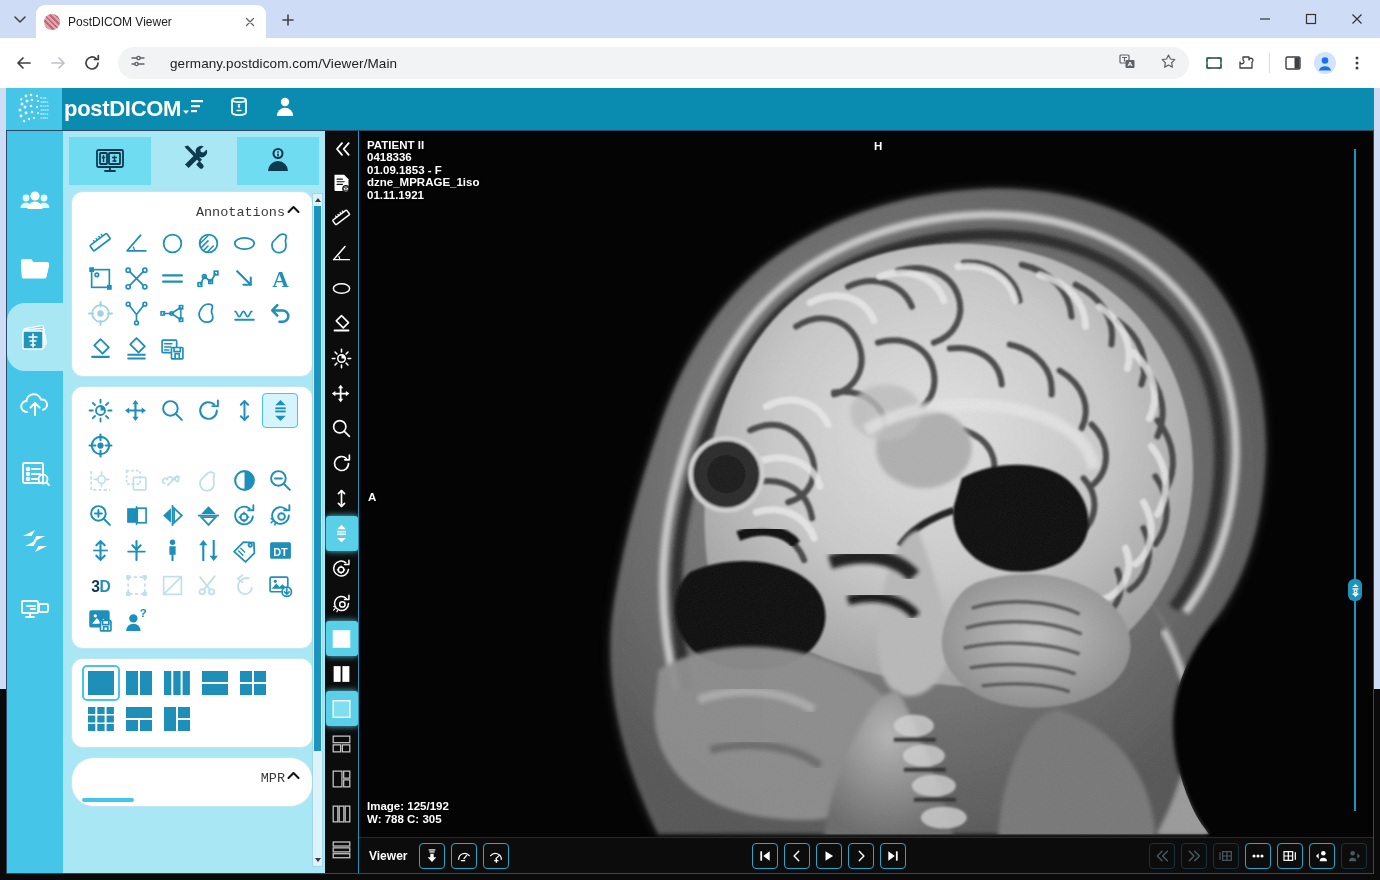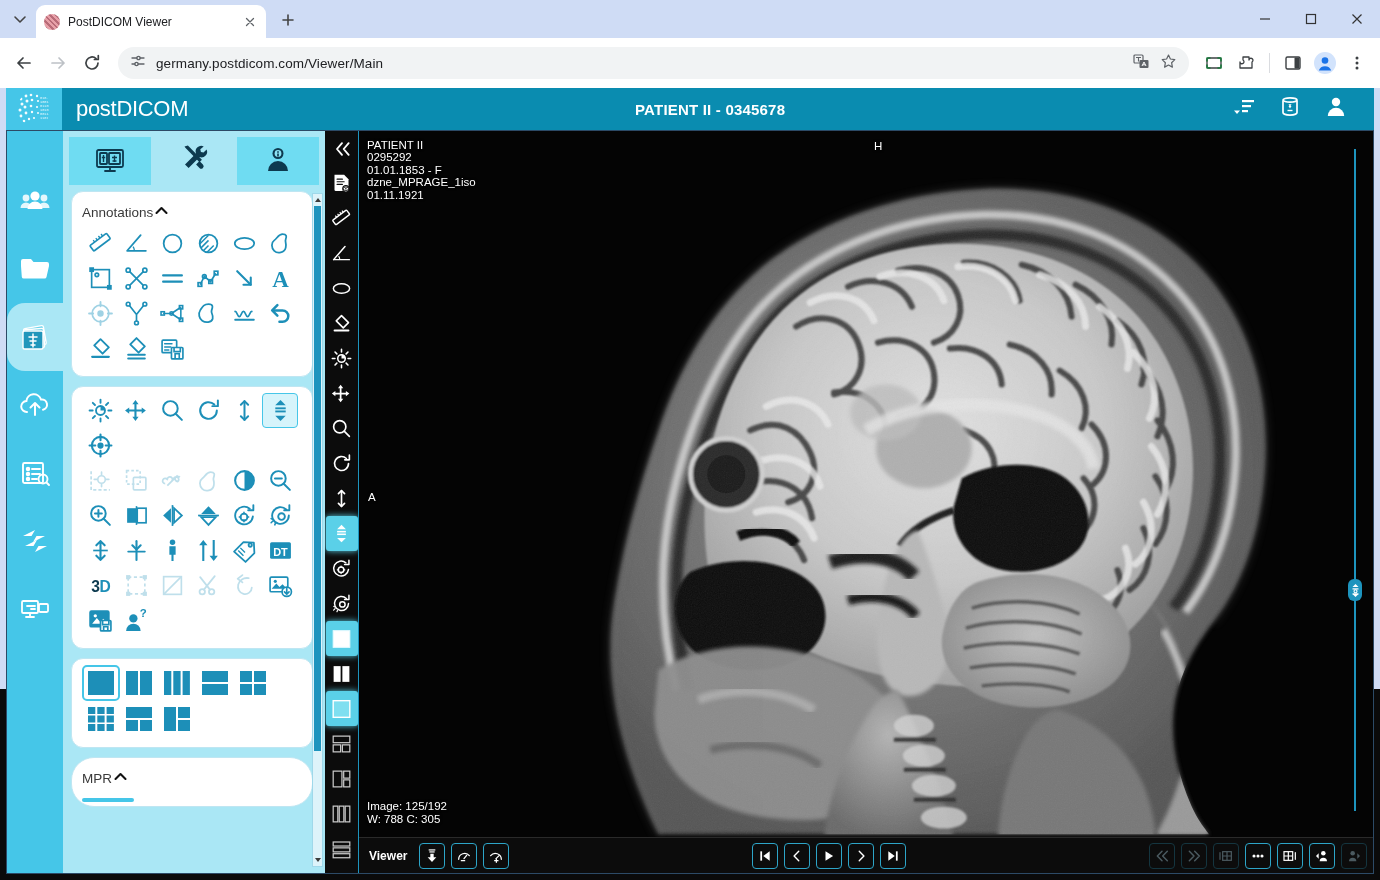--- a/index.html
+++ b/index.html
@@ -53,21 +53,21 @@
   .toolbar {
     height:50px; background:#fff; display:flex; align-items:center;
     padding:0 8px; gap:2px;
   }
   .nav-btn {
     width:32px; height:32px; display:flex; align-items:center;
     justify-content:center; border-radius:50%; cursor:pointer;
   }
   .omnibox {
     flex:1; height:32px; background:#f1f3f4; border-radius:16px;
-    display:flex; align-items:center; padding:0 12px; gap:10px;
+    display:flex; align-items:center; padding:0 12px; gap:24px;
     margin:0 8px; cursor:text;
   }
   .omni-url { font-size:13.5px; color:#202124; flex:1; letter-spacing:.1px; }
   .tb-icon {
     width:30px; height:30px; display:flex; align-items:center;
     justify-content:center; cursor:pointer; flex:0 0 30px;
   }
   .tb-sep { width:1px; height:20px; background:#dadce0; margin:0 6px; }
 
   
@@ -101,22 +101,22 @@
   .ptab.active { background:#aae7f5; height:54px; }
 
   .panel-scroll {
     flex:1; overflow:hidden; position:relative; padding:6px 12px 0 8px;
   }
   .card {
     background:#fff; border:1px solid #bfe6f2; border-radius:12px;
     margin-bottom:9px; padding:6px 10px 10px;
   }
   .card-head {
-    display:flex; align-items:center; justify-content:flex-start;
-    height:28px; cursor:pointer;
+    display:flex; align-items:center; justify-content:flex-end;
+    height:28px; cursor:pointer;font-family:Liberation Mono, monospace;
   }
   .card-title { font-size:13.5px; color:#3a3a3a; }
   .icon-grid { display:flex; flex-wrap:wrap; }
   .ic {
     width:36px; height:35px; display:flex; align-items:center;
     justify-content:center; cursor:pointer; border-radius:4px;
   }
   .ic.sel { background:#d6f4fb; border:1px solid #45c6e8; }
   .ic.dim { opacity:.28; }
   .lay {
@@ -147,21 +147,21 @@
   .vic {
     width:32px; height:35px; display:flex; align-items:center;
     justify-content:center; cursor:pointer; flex:0 0 35px;
   }
   .vic.sel { background:#5ad0e8; border-radius:3px; box-shadow:0 0 6px #5ad0e8; }
 
   
   .vp-wrap { flex:1; position:relative; background:#0a0a0a; display:flex; flex-direction:column; }
   .viewport { flex:1; position:relative; overflow:hidden; background:#000; }
 
-  .ov { position:absolute; color:#fff; font-size:11.5px; font-weight:normal; line-height:12.4px; text-shadow:0 0 3px #000; pointer-events:none; }
+  .ov { position:absolute; color:#fff; font-size:11.5px; font-weight:bold; line-height:12.4px; text-shadow:0 0 3px #000; pointer-events:none; }
   .ov-tl { left:8px; top:8px; }
   .ov-bl { left:8px; bottom:12px; }
   .ov-t  { left:50%; transform:translateX(-50%); top:9px; }
   .ov-l  { left:9px; top:360px; }
 
   
   .scan { position:absolute; inset:0; }
 
   
   .cine {
@@ -343,22 +343,21 @@
             <text x="26" y="10">0101</text>
               <text x="26" y="14">1001</text>
               <text x="26" y="18">0110</text>
             <text x="26" y="22">1010</text>
               <text x="26" y="26">0011</text>
               <text x="26" y="30">1101</text>
           </g>
         </g>
       </svg>
     </div>
-    <div style="font-size:22px;font-weight:normal;color:#fff;letter-spacing:-.3px;margin-left:14px;">postDICOM</div>
-    <div style="flex:1;text-align:center;font-size:15px;font-weight:bold;color:#fff;letter-spacing:.2px;">PATIENT II - 0345678</div>
+    <div style="font-size:22px;font-weight:bold;color:#fff;letter-spacing:-.3px;margin-left:2px;">postDICOM</div>
     <div style="display:flex;gap:22px;padding-right:26px;">
       <span>
         <svg width="24" height="24" viewBox="0 0 24 24" fill="#fff">
             <path d="M5 4v13M5 19l-3-3.5h6z"></path>
             <rect x="10" y="5" width="12" height="2.2"></rect>
             <rect x="10" y="10" width="9" height="2.2"></rect>
             <rect x="10" y="15" width="6" height="2.2"></rect>
           </svg>
       </span>
       <span>
@@ -1272,22 +1271,22 @@
           </g>
 
           <path d="M300 705 C258 620 244 540 256 470 C266 408 282 352 300 300
                    C320 240 352 180 404 136 C460 90 540 62 624 58
                    C716 54 796 84 846 140 C896 196 912 268 908 336
                    C904 404 884 456 856 492" fill="none" stroke="#6f6f6f" stroke-width="3" filter="url(#soft2)" opacity=".5"></path>
         </svg>
 
         <div class="ov ov-tl">
           <div>PATIENT II</div>
-          <div>0295292</div>
-          <div>01.01.1853 - F</div>
+          <div>0418336</div>
+          <div>01.09.1853 - F</div>
           <div>dzne_MPRAGE_1iso</div>
           <div>01.11.1921</div>
         </div>
         <div class="ov ov-bl">
           <div>Image: 125/192</div>
           <div>W: 788 C: 305</div>
         </div>
         <div class="ov ov-t" style="left:515px;transform:none;">H</div>
         <div class="ov ov-l">A</div>
 

